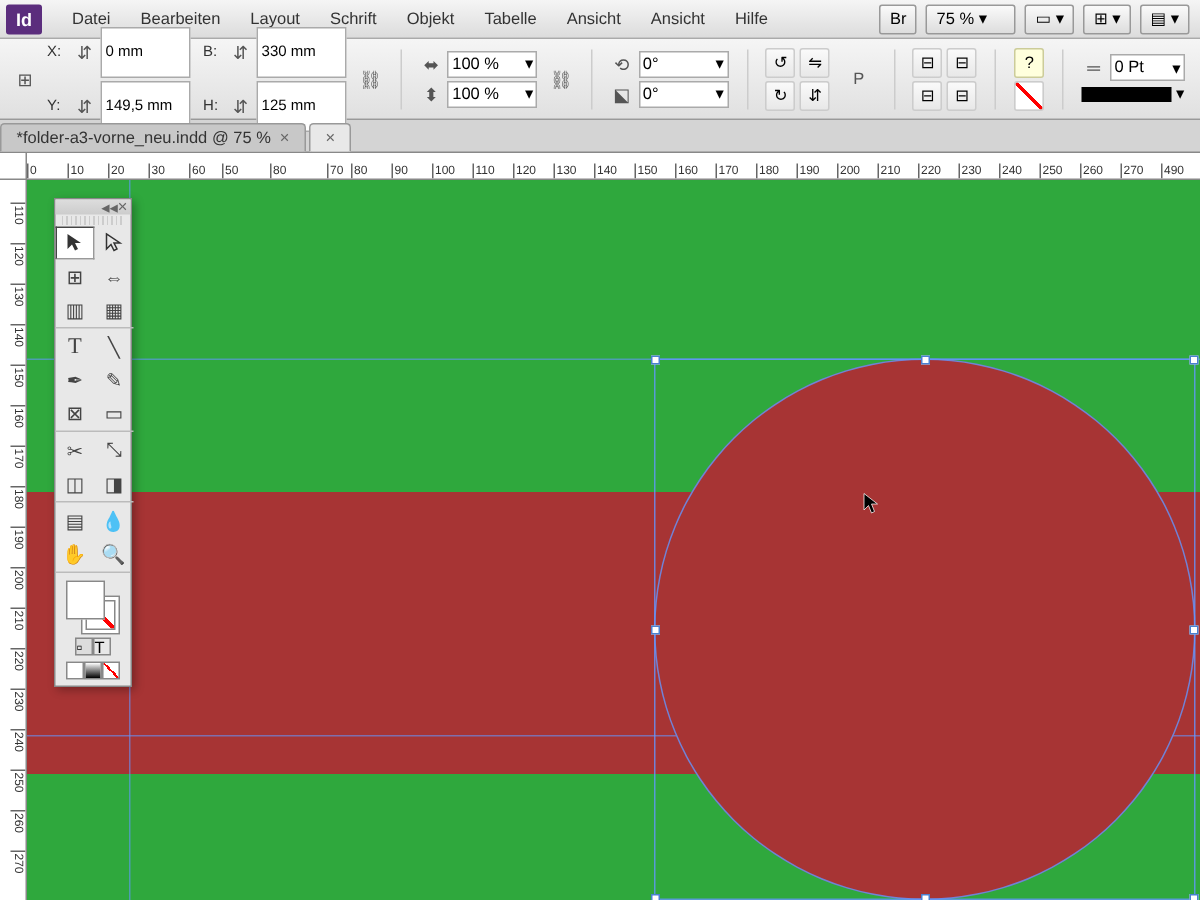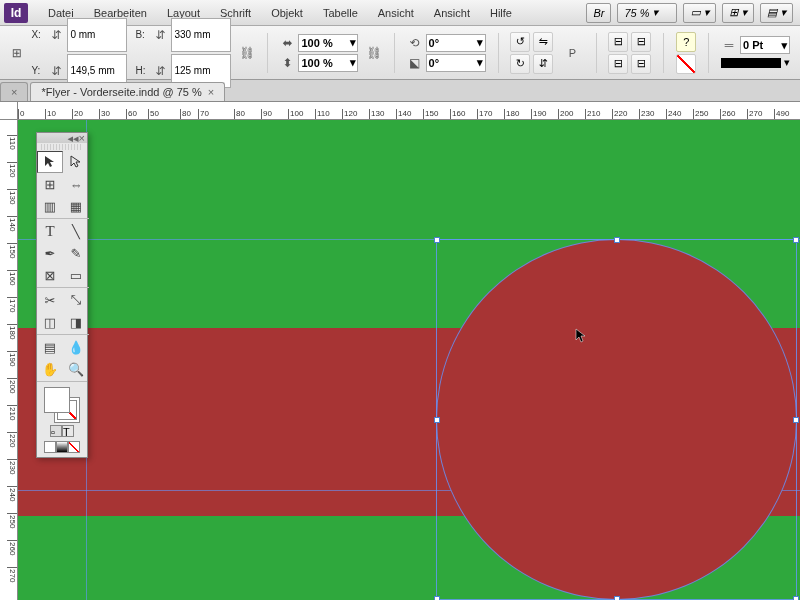--- a/index.html
+++ b/index.html
@@ -2,30 +2,30 @@
 <html><head>
 <meta charset="utf-8">
 <style>
 * { margin: 0; padding: 0; box-sizing: border-box; font-family: Tahoma, Arial, sans-serif; font-size: 11px; }
 body { background: #e8e8e8; width: 800px; height: 600px; overflow: hidden; position: relative; }
 
 .menubar { height: 26px; background: linear-gradient(#f5f5f5, #dcdcdc); display: flex; align-items: center; padding: 0 4px; border-bottom: 1px solid #aaa; }
 .app-logo { width: 24px; height: 20px; background: #5b2d7d; color: #fff; display: flex; align-items: center; justify-content: center; font-weight: bold; font-size: 12px; border-radius: 2px; margin-right: 10px; }
 .menu-item { padding: 4px 10px; cursor: default; color: #333; }
 .menu-spacer { flex: 1; }
-.menu-btn { padding: 2px 6px; border: 1px solid #999; background: linear-gradient(#fafafa,#ddd); margin: 0 3px; border-radius: 2px; min-width: 24px; text-align: center; display: flex; align-items: center; gap: 3px; height: 20px; font-style: italic; }
+.menu-btn { padding: 2px 6px; border: 1px solid #999; background: linear-gradient(#fafafa,#ddd); margin: 0 3px; border-radius: 2px; min-width: 24px; text-align: center; display: flex; align-items: center; gap: 3px; height: 20px; }
 
 .control-panel { height: 54px; background: linear-gradient(#f5f5f5,#e0e0e0); border-bottom: 1px solid #999; display: flex; align-items: center; padding: 4px 10px; gap: 8px; }
 .cp-group { display: flex; flex-direction: column; gap: 2px; }
 .cp-row { display: flex; align-items: center; gap: 3px; }
 .cp-label { font-size: 10px; color: #333; width: 14px; }
 .cp-input { width: 60px; height: 18px; border: 1px solid #aaa; background: #fff; font-size: 10px; padding: 16px 2px; }
 .cp-sep { width: 1px; height: 40px; background: #ccc; margin: 0 4px; }
 .cp-icon { width: 16px; height: 16px; display: flex; align-items: center; justify-content: center; font-size: 12px; color: #555; }
-.cp-dropdown { width: 60px; height: 18px; border: 1px solid #aaa; background: #fff; font-size: 10px; padding: 0 2px; display: flex; align-items: center; justify-content: space-between; font-weight: bold; }
+.cp-dropdown { width: 60px; height: 18px; border: 1px solid #aaa; background: #fff; font-size: 10px; padding: 0 2px; display: flex; align-items: center; justify-content: space-between; }
 .cp-big-icon { width: 26px; height: 26px; border: 1px solid transparent; display: flex; align-items: center; justify-content: center; font-size: 16px; color: #555; }
 
 .tabbar { height: 22px; background: #d4d4d4; display: flex; align-items: flex-end; border-bottom: 1px solid #888; }
 .tab { padding: 3px 10px; background: #c8c8c8; border: 1px solid #999; border-bottom: none; margin-right: 2px; font-size: 10px; color: #333; display: flex; align-items: center; gap: 6px; border-radius: 3px 3px 0 0; }
 .tab.active { background: #e8e8e8; }
 .tab-close { color: #666; font-size: 11px; }
 
 .ruler-h { height: 18px; background: #fff; border-bottom: 1px solid #888; position: relative; margin-left: 18px; overflow: hidden; }
 .ruler-v { width: 18px; background: #fff; border-right: 1px solid #888; position: absolute; left: 0; top: 120px; bottom: 0; overflow: hidden; }
 .ruler-corner { width: 18px; height: 18px; background: #fff; border-right: 1px solid #888; border-bottom: 1px solid #888; position: absolute; left: 0; top: 102px; }
@@ -191,38 +191,38 @@
       </div>
     <div class="cp-row">
         <div class="stroke-bar"></div>
         <span>▾</span>
       </div>
   </div>
 </div>
 
 <div class="tabbar">
   <div class="tab">
+      <span>*folder-a3-vorne_neu.indd @ 75 %</span>
       <span class="tab-close">×</span>
     </div>
   <div class="tab active">
-      <span>*Flyer - Vorderseite.indd @ 75 %</span>
       <span class="tab-close">×</span>
     </div>
 </div>
 
 <div class="ruler-corner"></div>
 <div class="ruler-h">
   <div class="ruler-tick rh-tick" style="left:0px">0</div>
   <div class="ruler-tick rh-tick" style="left:27px">10</div>
   <div class="ruler-tick rh-tick" style="left:54px">20</div>
   <div class="ruler-tick rh-tick" style="left:81px">30</div>
   <div class="ruler-tick rh-tick" style="left:108px">60</div>
   <div class="ruler-tick rh-tick" style="left:130px">50</div>
   <div class="ruler-tick rh-tick" style="left:162px">80</div>
-  <div class="ruler-tick rh-tick" style="left:180px">70</div>
+  <div class="ruler-tick rh-tick" style="left:200px">70</div>
   <div class="ruler-tick rh-tick" style="left:216px">80</div>
   <div class="ruler-tick rh-tick" style="left:243px">90</div>
   <div class="ruler-tick rh-tick" style="left:270px">100</div>
   <div class="ruler-tick rh-tick" style="left:297px">110</div>
   <div class="ruler-tick rh-tick" style="left:324px">120</div>
   <div class="ruler-tick rh-tick" style="left:351px">130</div>
   <div class="ruler-tick rh-tick" style="left:378px">140</div>
   <div class="ruler-tick rh-tick" style="left:405px">150</div>
   <div class="ruler-tick rh-tick" style="left:432px">160</div>
   <div class="ruler-tick rh-tick" style="left:459px">170</div>

